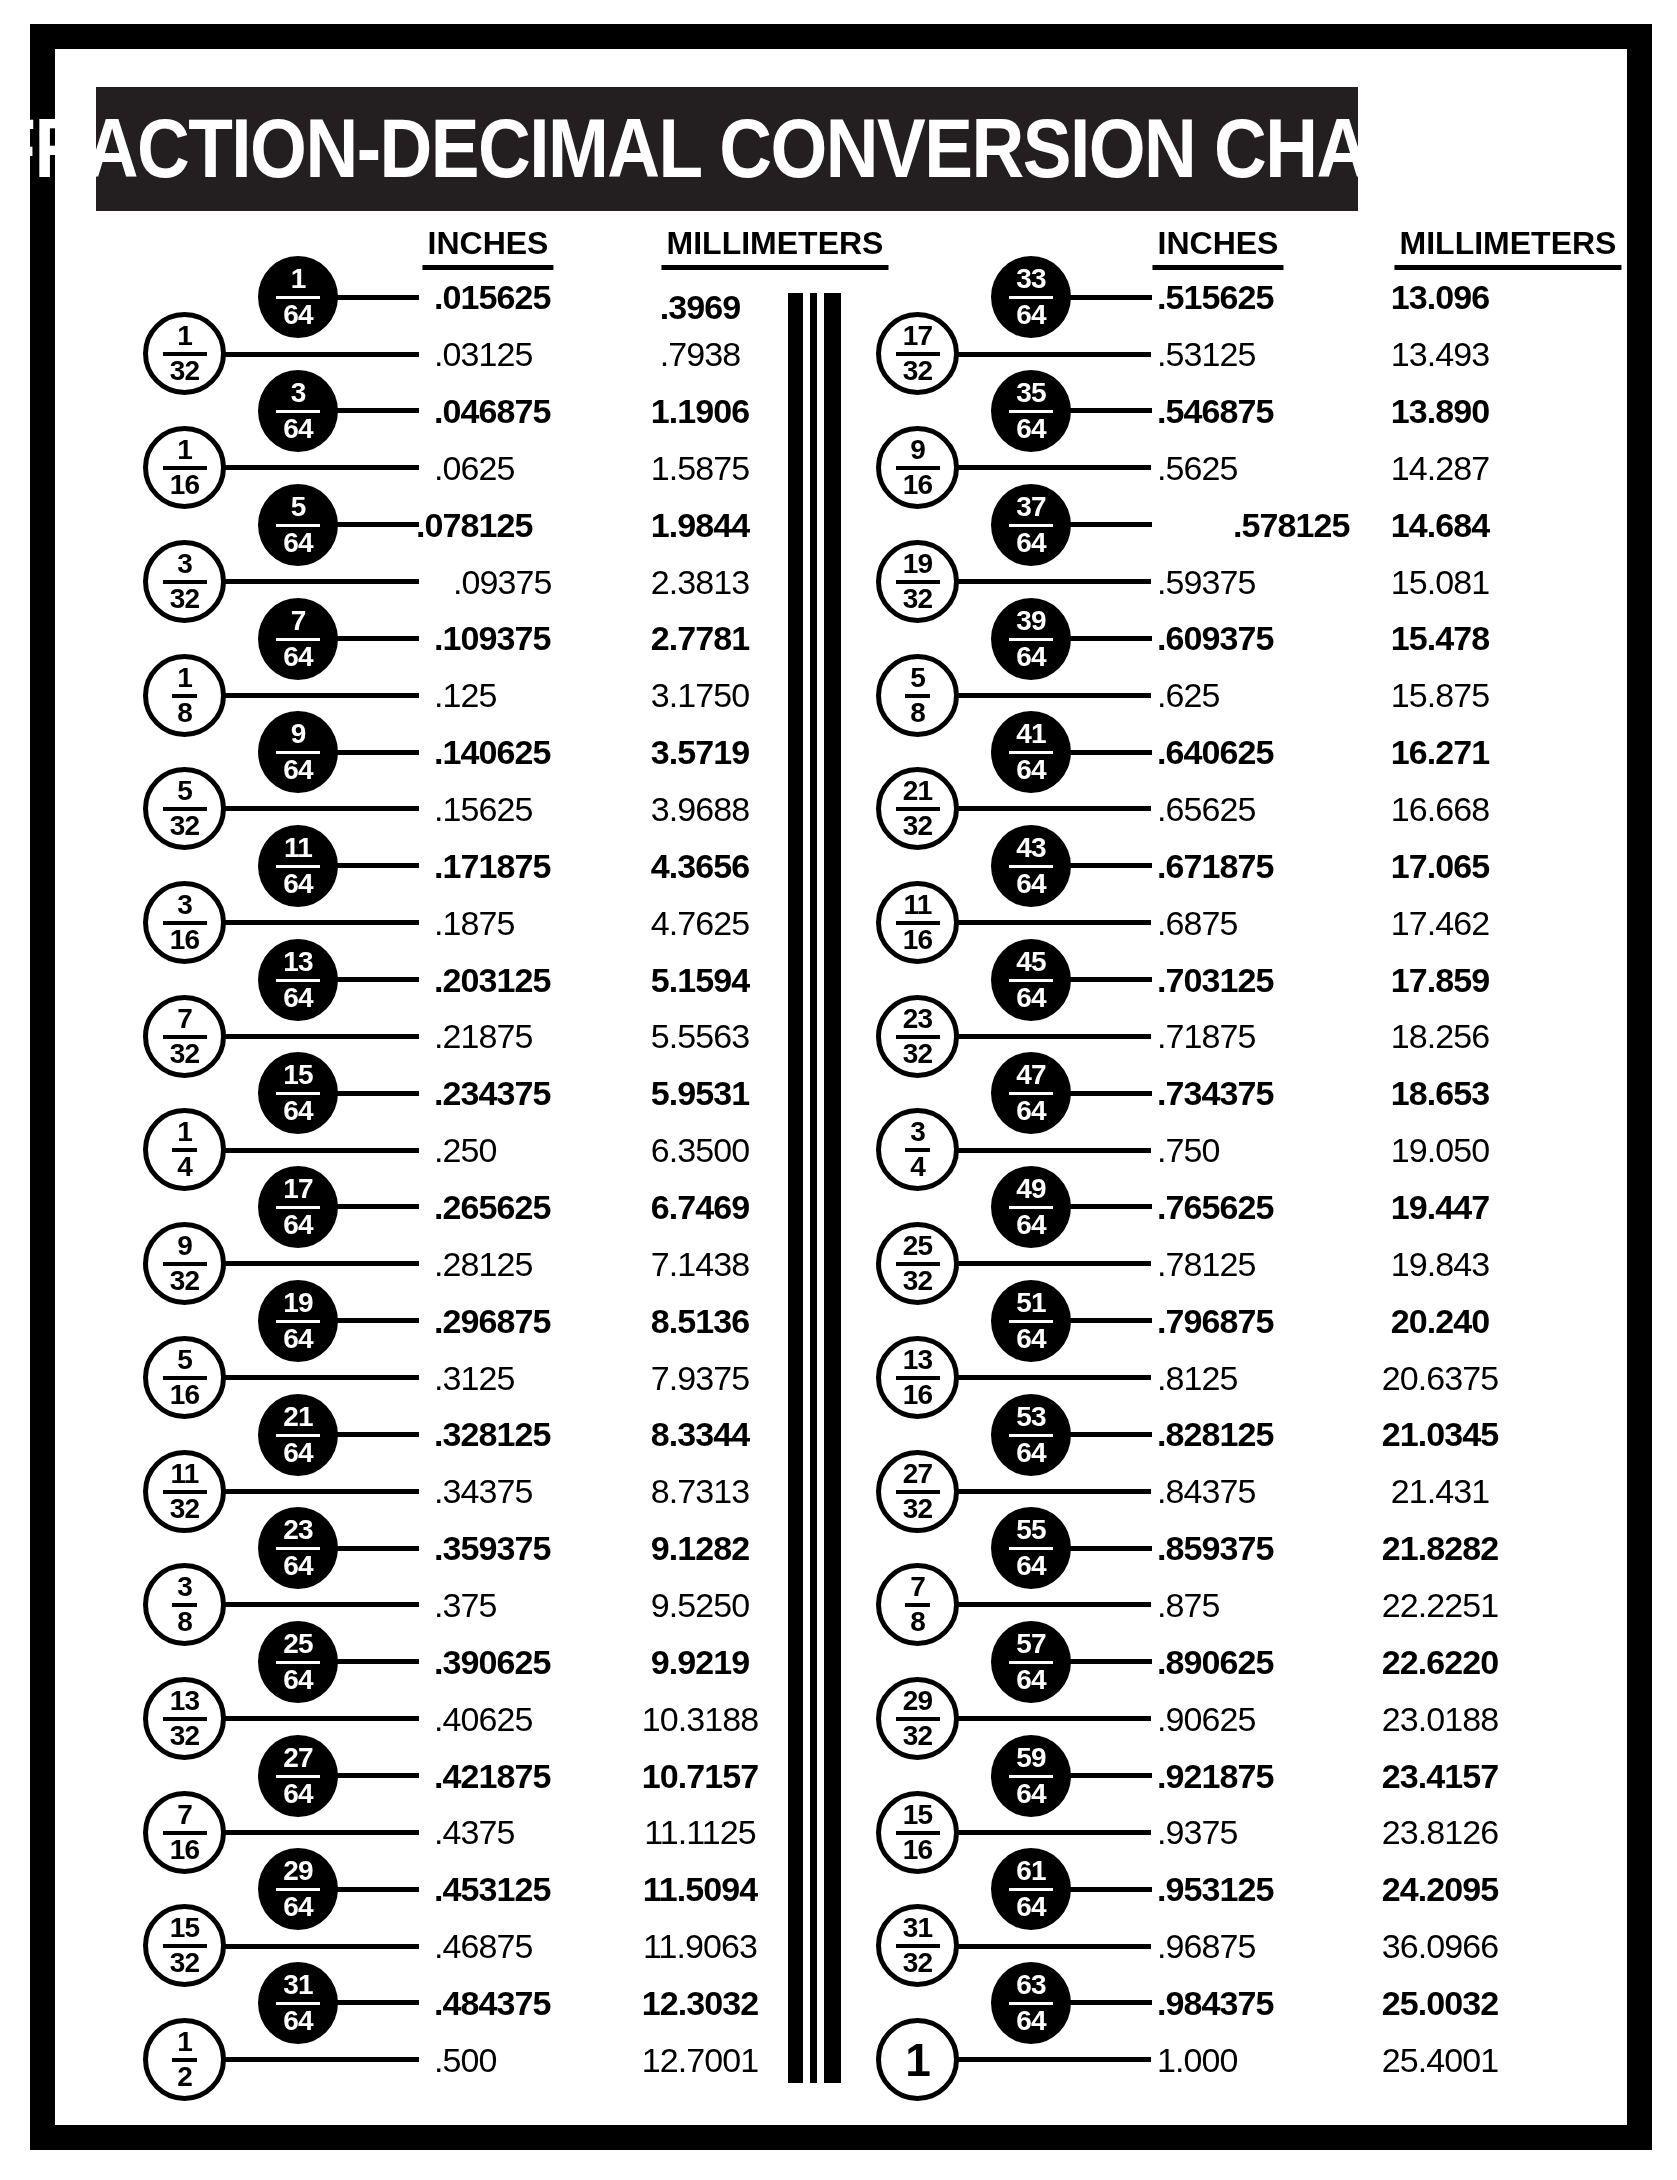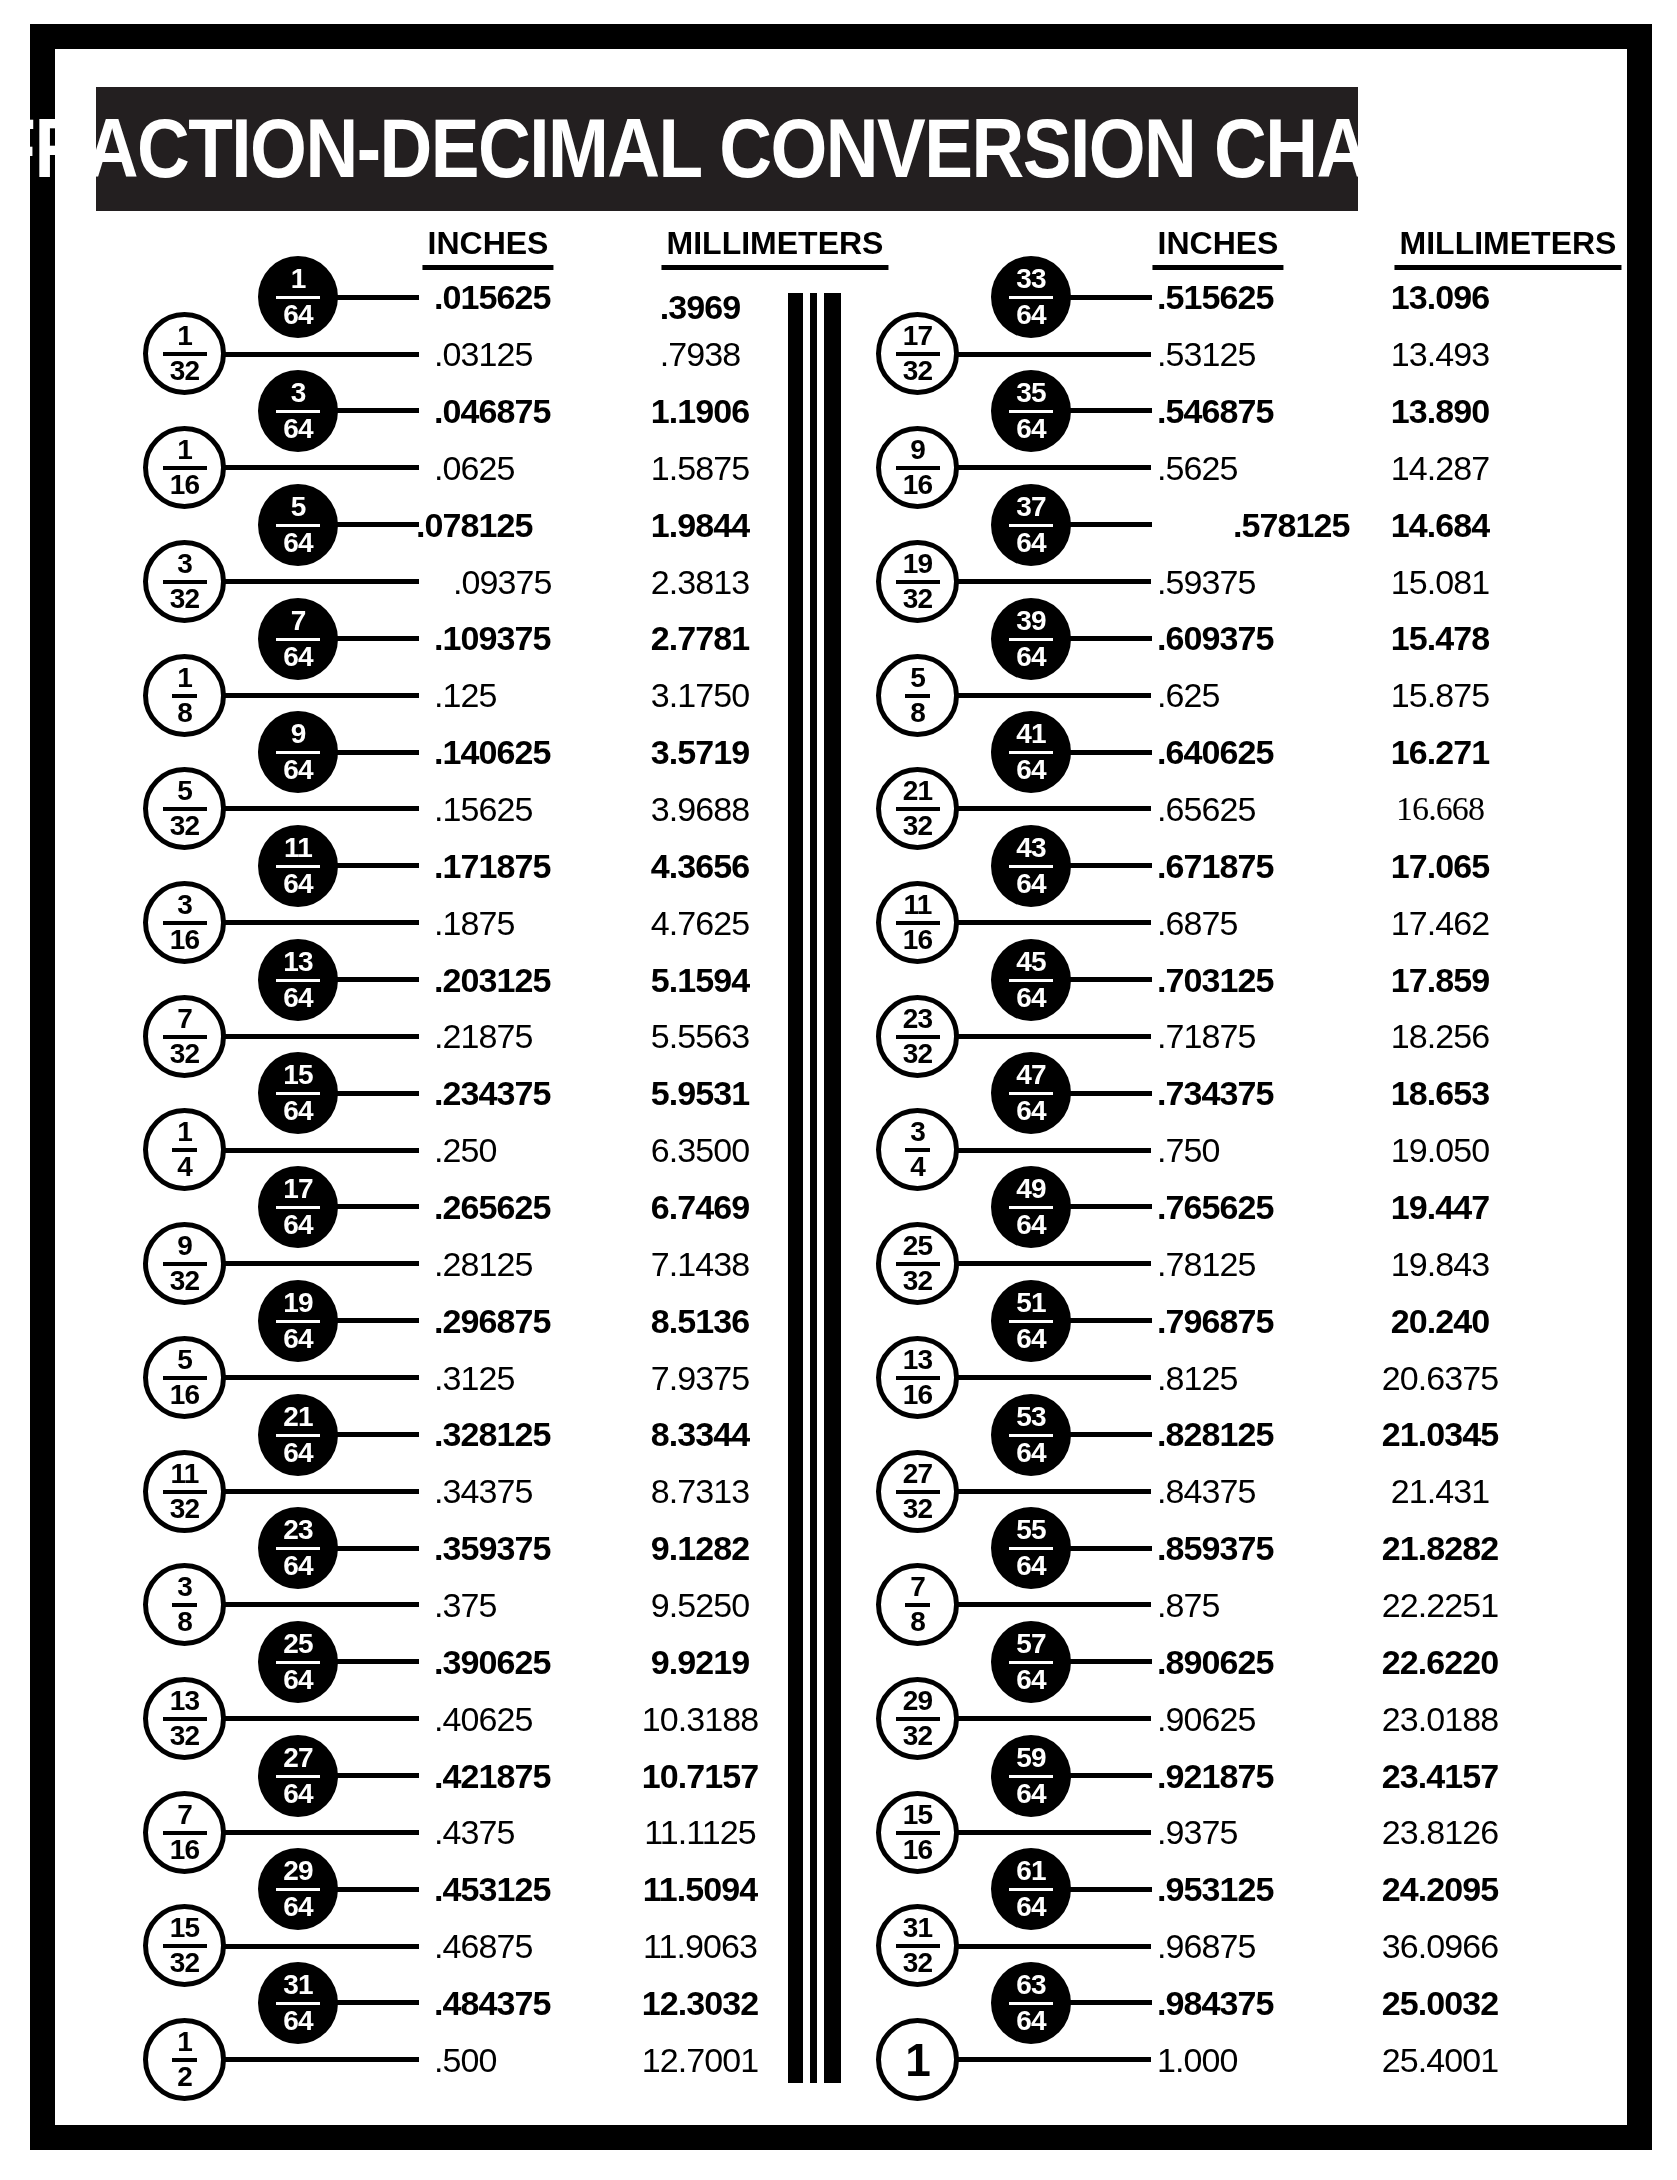--- a/index.html
+++ b/index.html
@@ -470,21 +470,21 @@
         <div class="val mm b" style="left: 1295px; top: 752px;">16.271</div>
       </div>
       <div>
         <div class="cline" style="left: 917px; top: 806px; width: 234px;"></div>
         <div class="circle white" style="left: 876px; top: 767px;">
           <span class="fr">21</span>
           <span class="fbar" style="width: 44px;"></span>
           <span class="fr">32</span>
         </div>
         <div class="val" style="left: 1157px; top: 809px;">.65625</div>
-        <div class="val mm" style="left: 1295px; top: 809px; font-family: Liberation Serif, serif;">16.668</div>
+        <div class="val mm" style="left: 1295px; top: 809px;">16.668</div>
       </div>
       <div>
         <div class="cline" style="left: 1031px; top: 863px; width: 121px;"></div>
         <div class="circle black" style="left: 991px; top: 825px;">
           <span class="fr">43</span>
           <span class="fbar" style="width: 44px;"></span>
           <span class="fr">64</span>
         </div>
         <div class="val b" style="left: 1157px; top: 866px;">.671875</div>
         <div class="val mm b" style="left: 1295px; top: 866px;">17.065</div>

